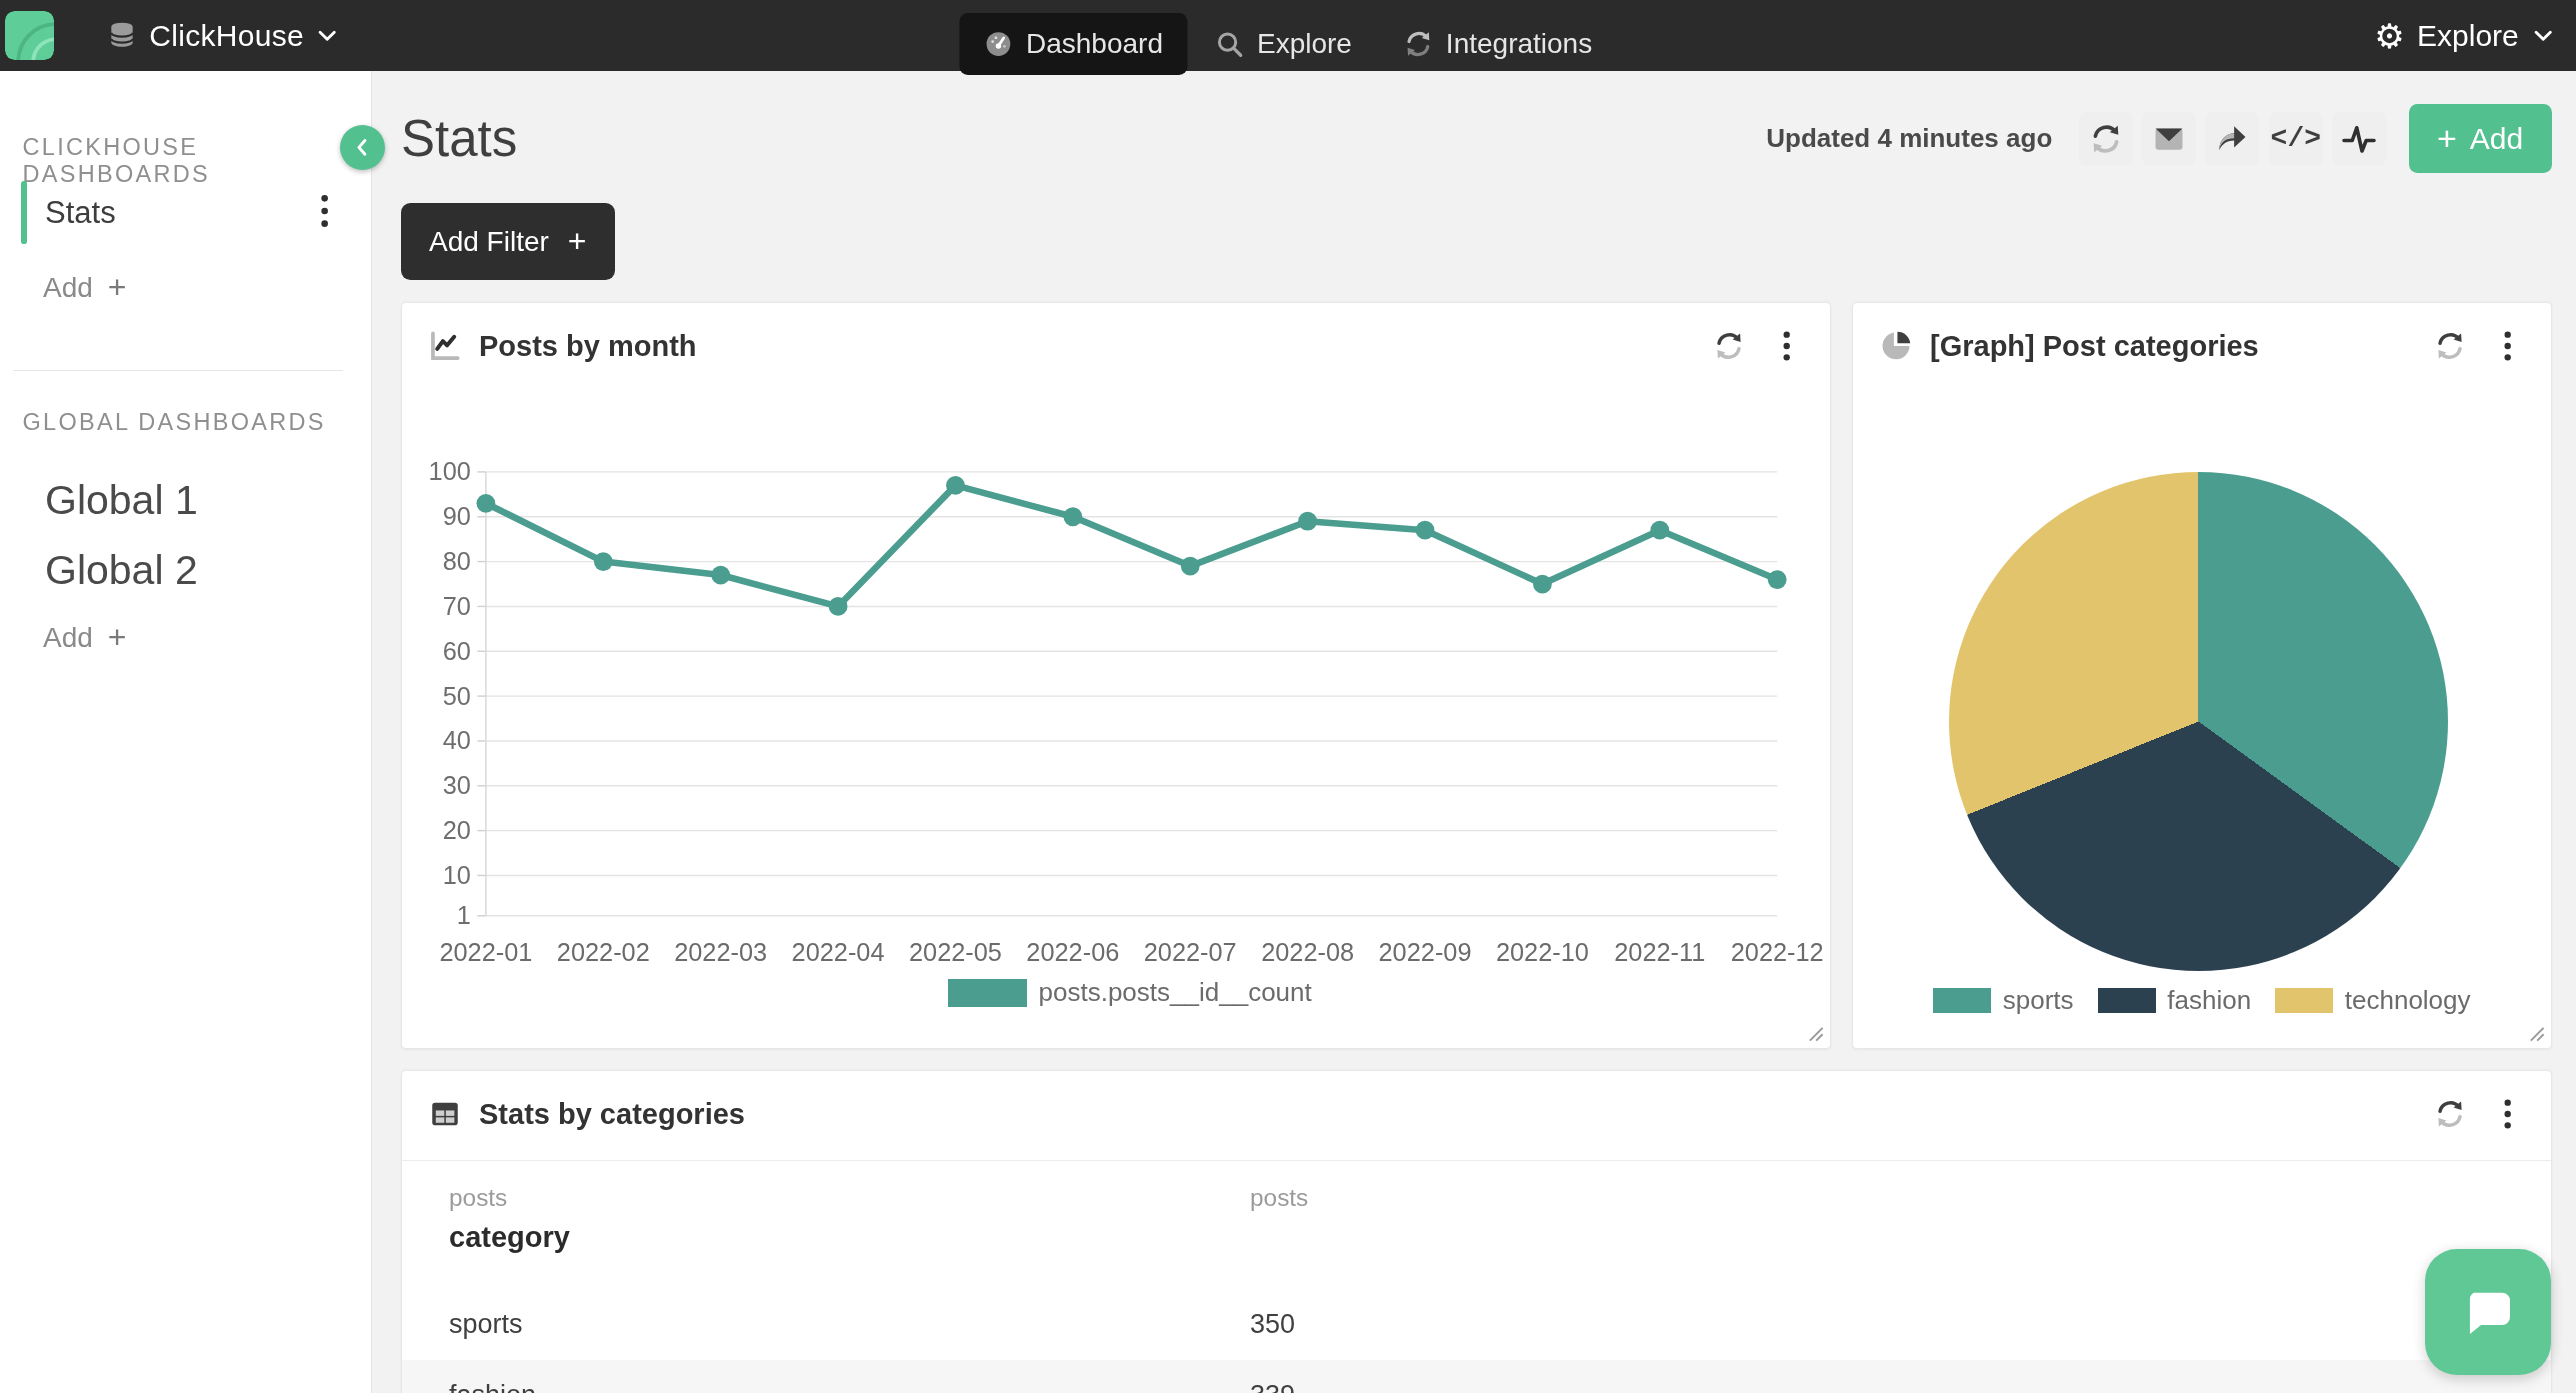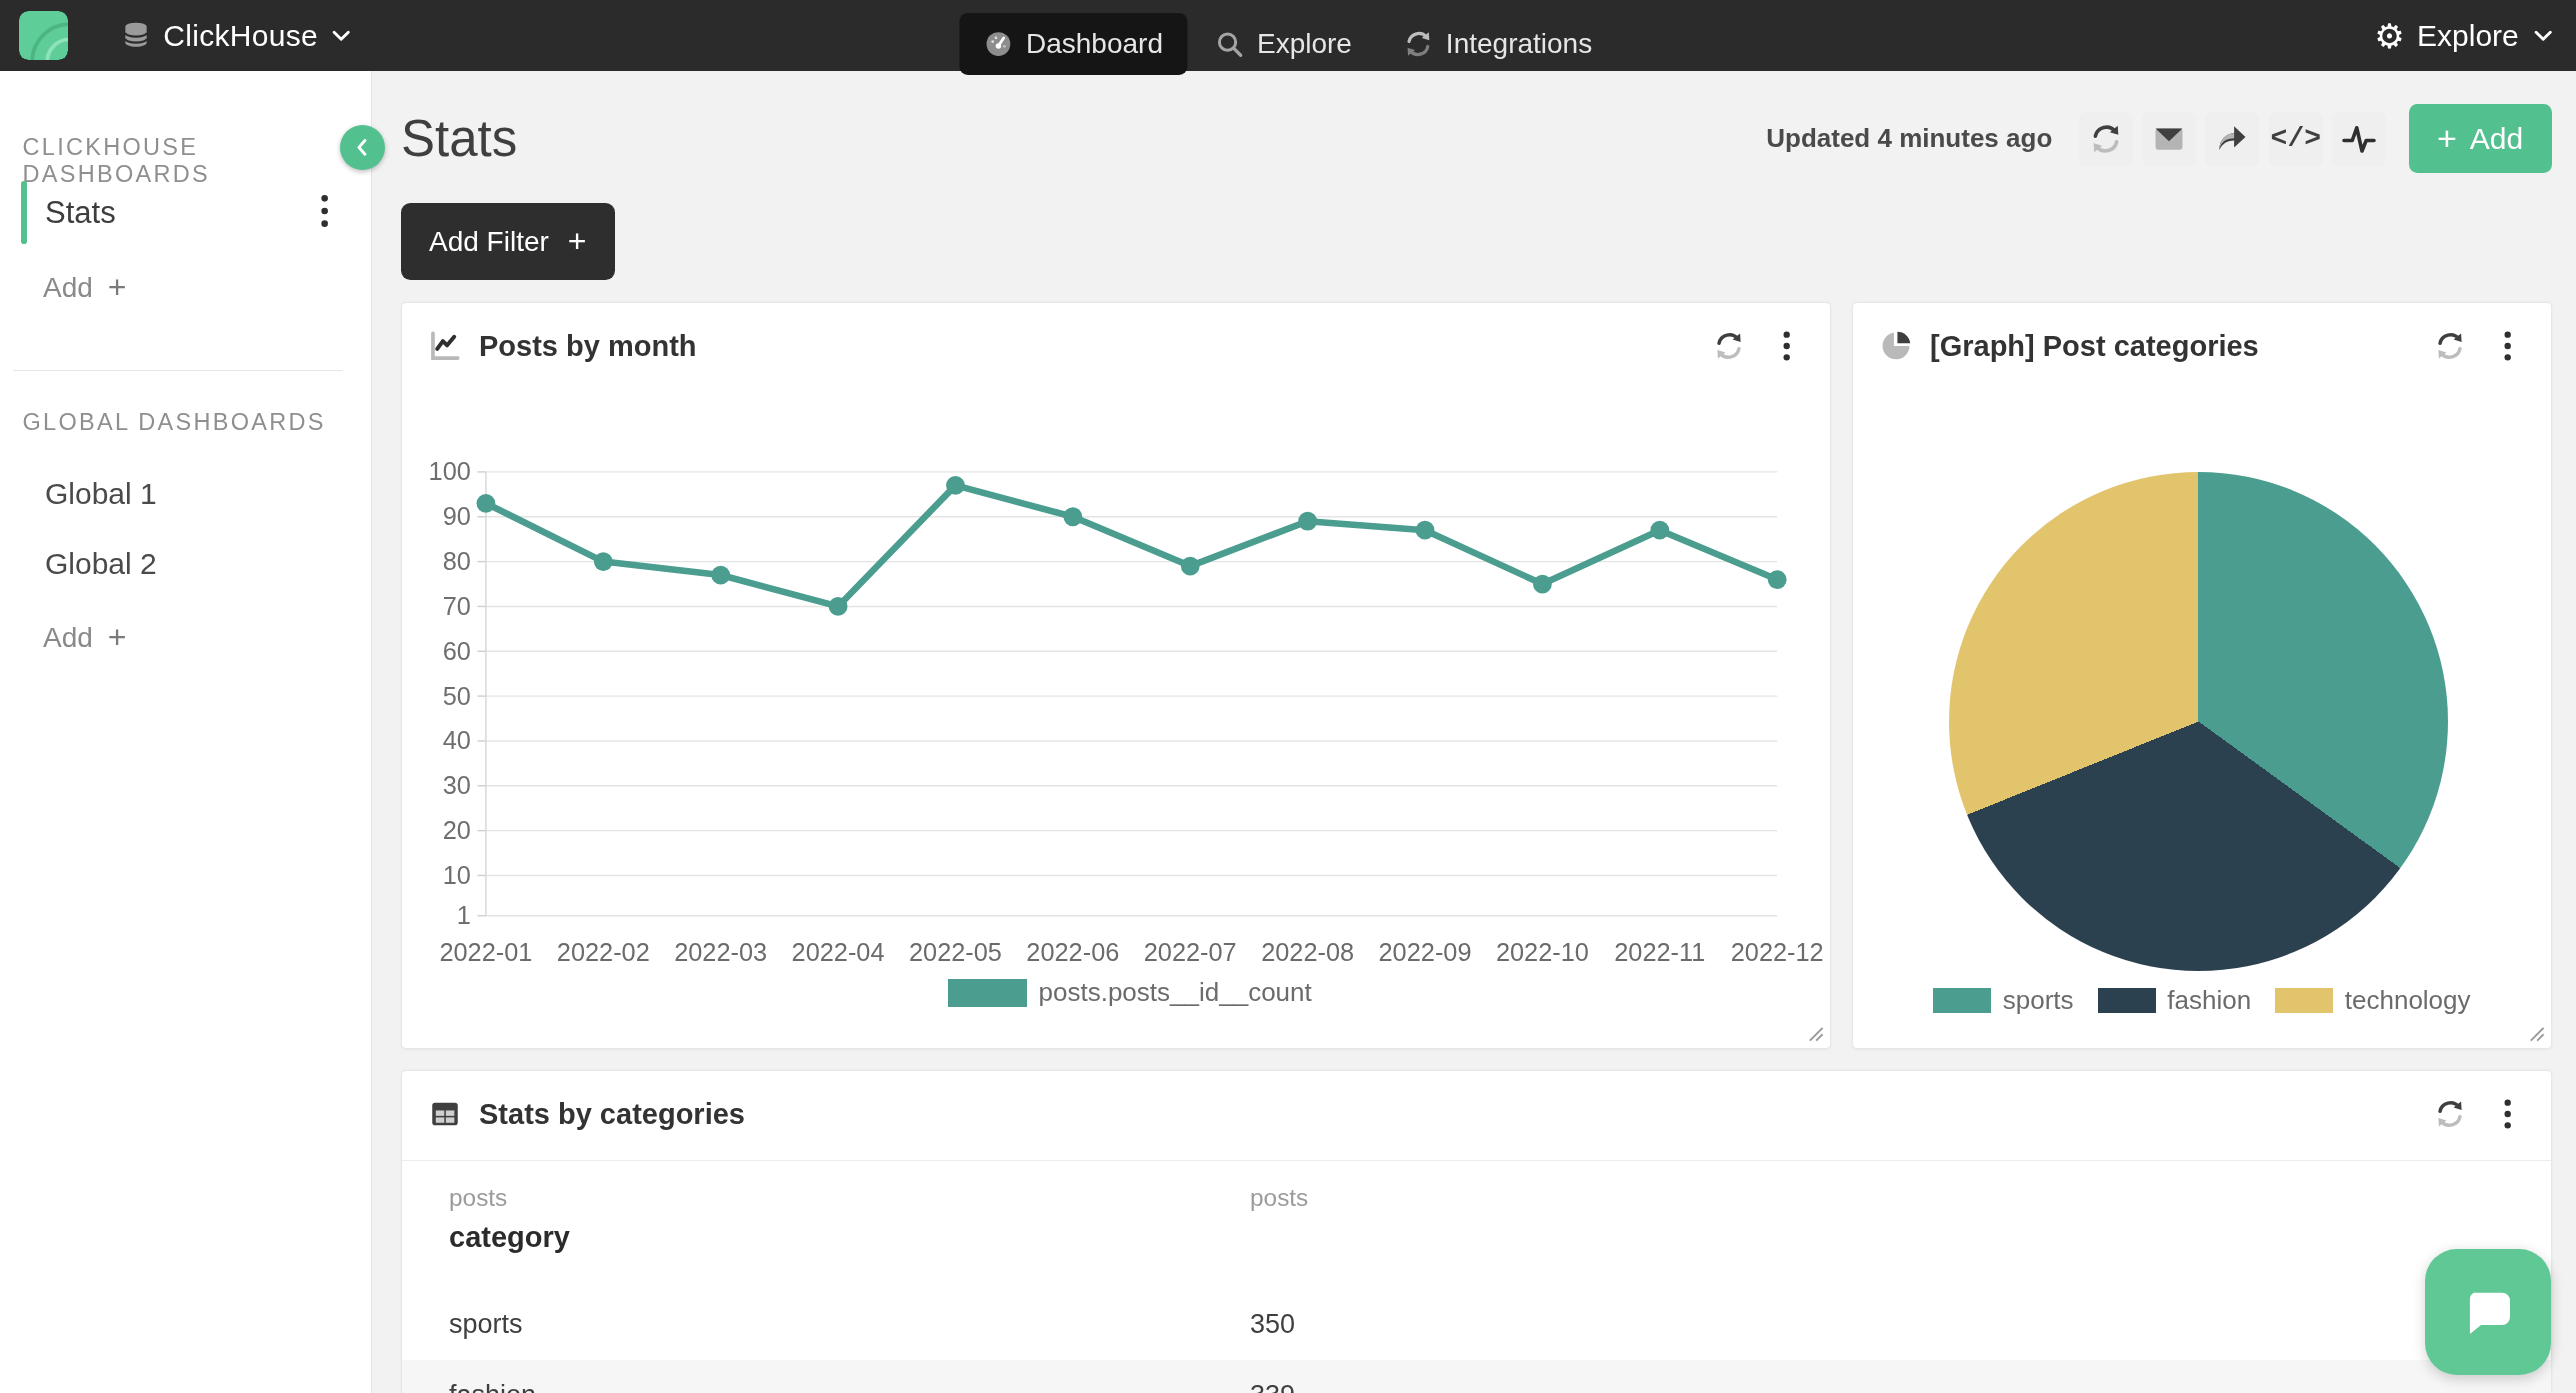--- a/index.html
+++ b/index.html
@@ -2,21 +2,21 @@
 <html style="font-size:15px"><head>
 <meta charset="utf-8">
 <style>
   * { margin:0; padding:0; box-sizing:border-box; }
   html,body { width:2576px; height:1393px; overflow:hidden; background:#f2f2f2;
               font-family:"Liberation Sans", sans-serif; }
 
   
   .topnav { position:absolute; left:0; top:0; width:2576px; height:71px; background:#2b2b2b;
             display:flex; align-items:center; z-index:50; }
-  .nav-left { display:flex; align-items:center; gap:13px; padding-left:19px; }
+  .nav-left { display:flex; align-items:center; gap:13px; padding-left:5px; }
   .logo { width:49px; height:49px; border-radius:9.4px; overflow:hidden; flex:0 0 auto; }
   .brand-group { display:flex; align-items:center; gap:11.3px; margin-left:39px; cursor:pointer; }
   .brand-text { color:#ffffff; font-size:30px; font-weight:500; letter-spacing:0.3px; }
   .nav-center { position:absolute; left:50%; top:0; height:87px; transform:translateX(-50%);
                 display:flex; align-items:center; gap:3px; }
   .nav-tab { display:flex; align-items:center; gap:12.2px; height:62px; padding:0 24.4px;
              border-radius:8.4px; color:#e6e6e6; font-size:28px; cursor:pointer; white-space:nowrap; }
   .nav-tab.active { background:#151515; }
   .nav-right { position:absolute; right:20.7px; top:0; height:71px; display:flex; align-items:center; gap:12.2px; cursor:pointer; }
   .nav-right .gear { color:#ffffff; font-size:34px; line-height:1; }
@@ -33,21 +33,21 @@
   .side-item-active { position:absolute; left:0; top:110px; width:100%; height:63px;
                       display:flex; align-items:center; cursor:pointer; }
   .side-item-active .bar { position:absolute; left:20.7px; top:0; width:6.6px; height:63px;
                            background:#53c08f; border-radius:2.8px; }
   .side-item-active .txt { margin-left:45px; font-size:31px; color:#3d3d3d; }
   .side-item-active .kebab { position:absolute; right:41px; }
   .side-add { position:absolute; left:43px; display:flex; align-items:center; gap:15px;
               font-size:28px; color:#8a8a8a; cursor:pointer; }
   .side-add .plus { font-size:32px; color:#7a7a7a; }
   .side-divider { position:absolute; left:13px; width:330px; height:0.9px; background:#e6e6e6; }
-  .side-item { position:absolute; left:45px; font-size:30px; color:#4a4a4a; cursor:pointer; }
+  .side-item { position:absolute; left:45px; font-size:41px; color:#4a4a4a; cursor:pointer; }
 
   
   .main { position:absolute; left:372px; top:71px; right:0; bottom:0; background:#f2f2f2; }
   .page-header { position:absolute; left:29px; right:24.4px; top:30px; height:75px;
                  display:flex; align-items:center; }
   .page-title { font-size:51px; color:#3f3f3f; font-weight:500; }
   .header-right { margin-left:auto; display:flex; align-items:center; gap:9.4px; }
   .updated { font-size:26px; font-weight:600; color:#4a4a4a; margin-right:17px; }
   .icon-btn { width:54px; height:54px; border-radius:7.5px; display:flex; align-items:center;
               justify-content:center; background:#efefef; cursor:pointer; }

